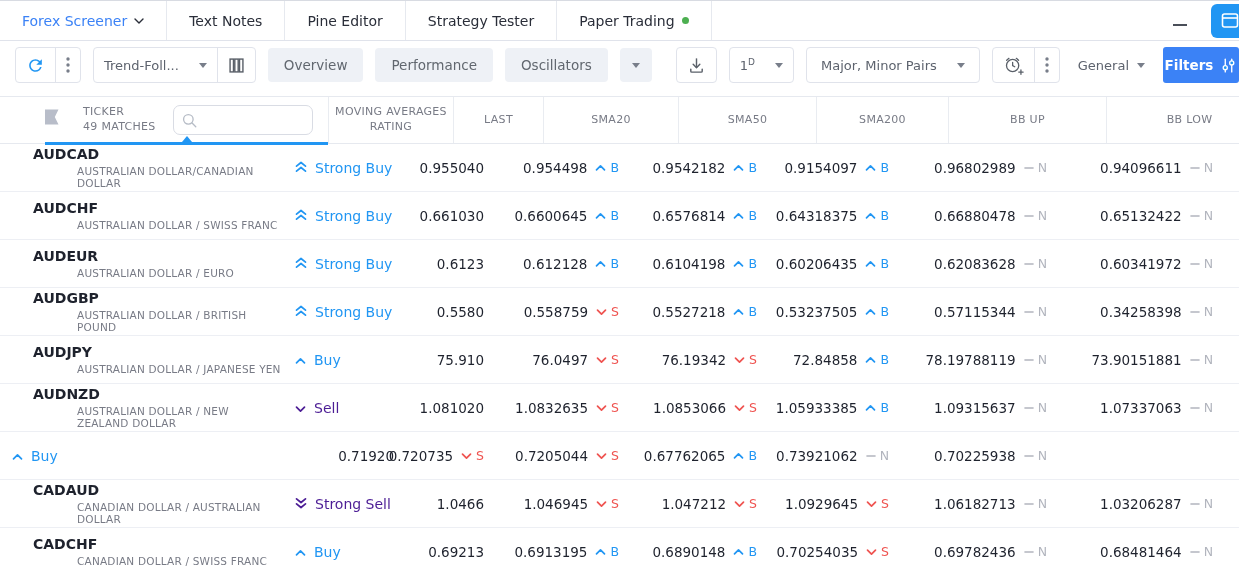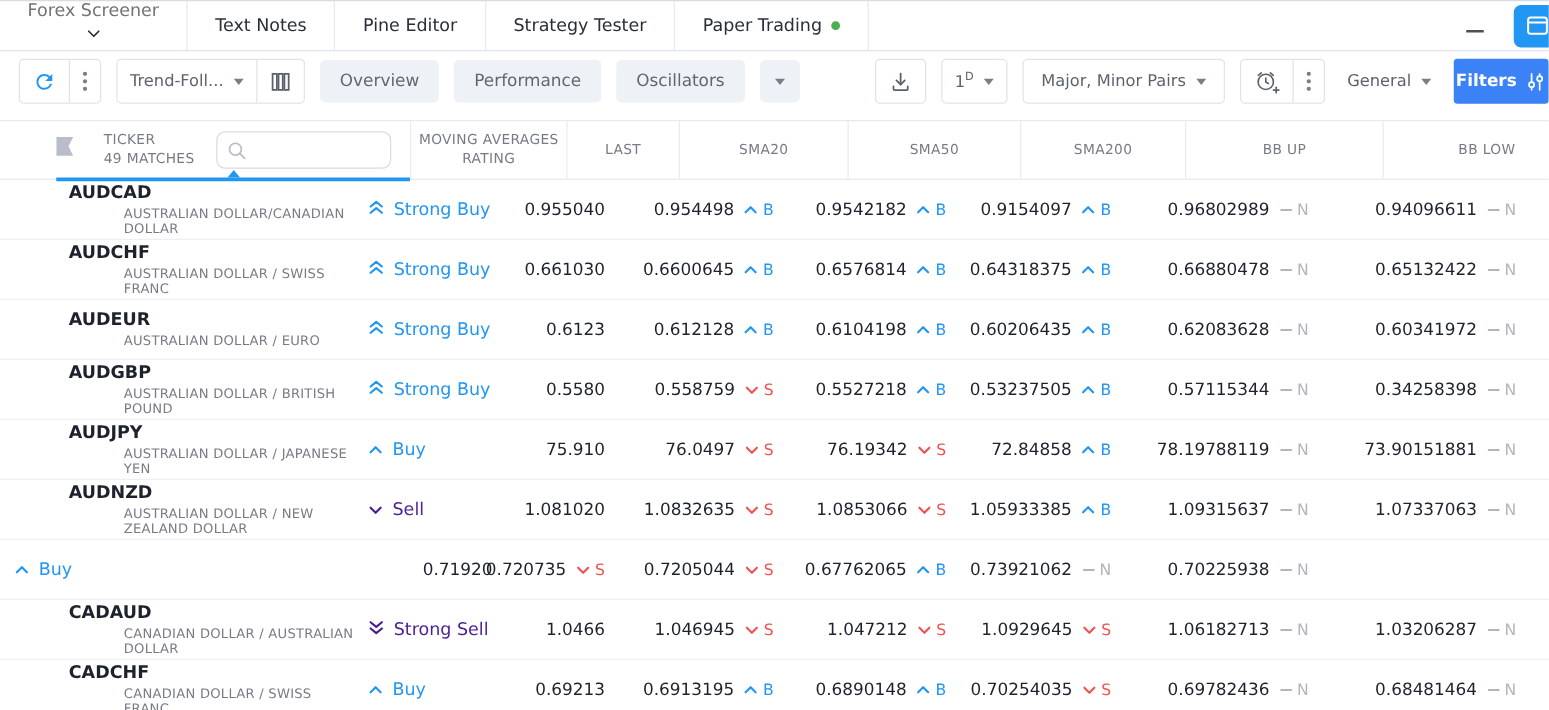--- a/index.html
+++ b/index.html
@@ -3,34 +3,34 @@
 <meta charset="utf-8">
 <style>
   * { margin:0; padding:0; box-sizing:border-box; }
   html,body { width:1239px; height:568px; overflow:hidden; background:#fff;
     font-family:"DejaVu Sans","Liberation Sans",sans-serif; }
   
   .tabbar { height:41px; display:flex; align-items:stretch; border-top:1px solid #d8dbe2;
     border-bottom:1px solid #e0e3eb; background:#fff; }
   .tab { display:flex; align-items:center; gap:7px; padding:0 22px; font-size:14px;
     color:#2a2e39; border-right:1px solid #e6e9ef; cursor:pointer; white-space:nowrap; }
-  .tab.active { color:#737373;flex-direction:column; }
+  .tab.active { color:#3b82f6; }
   .tab .dot { width:7px; height:7px; border-radius:50%; background:#4caf50; }
   .tab-spacer { flex:1; }
   .wincontrols { display:flex; align-items:center; gap:18px; padding-right:0; }
   .min-bar { display:inline-block; width:14px; height:2px; background:#4a4f59; }
   .panel-btn { width:38px; height:34px; background:#2196f3; border-radius:6px;
     display:flex; align-items:center; justify-content:center; margin-right:-10px; }
   
   .toolbar { height:48px; display:flex; align-items:center; padding:0 0 0 15px;
     margin-bottom:7px; gap:12px; }
   .btn-group { display:flex; align-items:stretch; height:36px; border:1px solid #e0e3eb;
     border-radius:4px; overflow:hidden; background:#fff; }
   .btn-cell { display:flex; align-items:center; justify-content:center; padding:0 10px;
-    border-left:1px solid #e0e3eb; cursor:pointer; color:#5d636e; font-size:13px; gap:8px; }
+    border-left:1px solid #e0e3eb; cursor:pointer; color:#5d636e; font-size:13px; gap:20px; }
   .btn-cell:first-child { border-left:none; }
   .caret { width:0; height:0; border:4px solid transparent; border-top:5px solid #787e8a;
     margin-top:5px; }
   .view-btn { height:34px; padding:0 16px; background:#eef1f6; border:none; border-radius:4px;
     color:#61676f; font-size:13.5px; font-family:inherit; cursor:pointer; }
   .view-caret { height:34px; width:32px; background:#eef1f6; border:none; border-radius:4px;
     display:flex; align-items:center; justify-content:center; cursor:pointer; }
   .tb-right { margin-left:auto; display:flex; align-items:center; gap:12px; }
   .interval { font-size:13px; color:#5d636e; }
   .interval sup { font-size:9px; }
@@ -57,21 +57,21 @@
     border-top:none; }
   .flag-wrap { position:absolute; left:0; top:50%; transform:translateY(-50%); }
   .ticker-label { margin-left:38px; text-align:left; }
   .search-box { margin-left:17px; width:140px; height:30px; border:1px solid #d9dce4;
     border-radius:7px; display:flex; align-items:center; padding:0 8px; gap:6px; }
   .search-box input { border:none; outline:none; width:100px; font-size:12px;
     font-family:inherit; color:#2a2e39; background:transparent; }
   .th-menu { border-left:none; align-items:center; justify-content:center; }
   
   .trow { height:48px; align-items:center; border-bottom:1px solid #edeff4; cursor:pointer; }
-  .cell-ticker { padding-left:55px; }
+  .cell-ticker { padding-left:33px; }
   .sym { font-size:14px; font-weight:bold; color:#1e222d; }
   .subname { font-size:10.5px; color:#787b86; margin-top:3px; letter-spacing:.2px;margin-left:44px; }
   .cell-rating { display:flex; align-items:center; gap:8px; padding-left:12px;
     font-size:14px; }
   .rate-strong-buy, .rate-buy { color:#2196f3; }
   .rate-sell, .rate-strong-sell { color:#4c1d95; }
   .cell-num { display:flex; align-items:center; justify-content:flex-end; gap:8px;
     padding-right:14px; font-size:13.5px; color:#1e222d; }
   .sig { display:inline-flex; align-items:center; gap:4px; font-size:12.5px; }
   .sig-B { color:#2196f3; }

